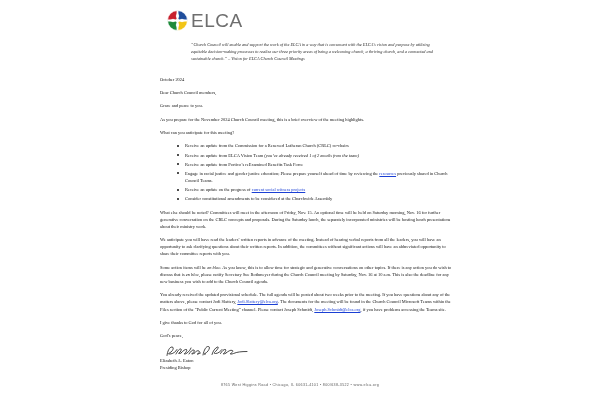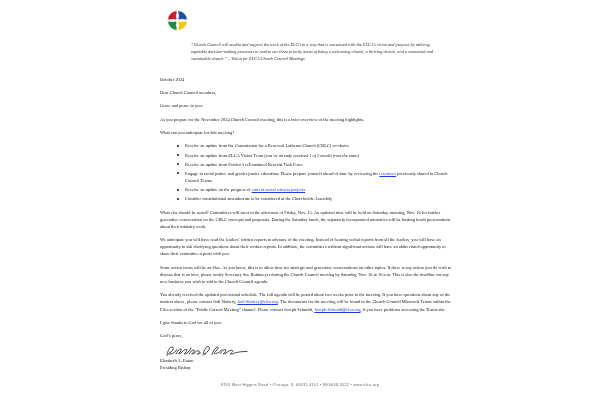--- a/index.html
+++ b/index.html
@@ -160,20 +160,21 @@
             <path d="M0 19.2 H42 V22.8 H0 Z" fill="#ffffff"></path>
             <path d="M21 4 L24.5 12 L21 20 L17.5 12 Z" fill="#ffffff" opacity="0.9"></path>
             <path d="M4 21 L12 17.5 L20 21 L12 24.5 Z" fill="#ffffff" opacity="0.9"></path>
             <path d="M38 21 L30 17.5 L22 21 L30 24.5 Z" fill="#ffffff" opacity="0.9"></path>
             <path d="M21 38 L17.5 30 L21 22 L24.5 30 Z" fill="#ffffff" opacity="0.9"></path>
             <circle cx="21" cy="21" r="3.4" fill="#ffffff"></circle>
           </g>
           <circle cx="21" cy="21" r="20" fill="none" stroke="#ffffff" stroke-width="1.6"></circle>
         </svg>
       </span>
+      <span class="logo-word">ELCA</span>
     </div>
 
     <div class="quote">“Church Council will enable and support the work of the ELCA in a way that is consonant with the ELCA’s vision and purpose by utilizing equitable decision-making processes to realize our three priority areas of being a welcoming church, a thriving church, and a connected and sustainable church.” – Vision for ELCA Church Council Meetings</div>
 
     <div class="body">
 
       <p>October 2024</p>
       <p>Dear Church Council members,</p>
       <p>Grace and peace to you.</p>
       <p>As you prepare for the November 2024 Church Council meeting, this is a brief overview of the meeting highlights.</p>

